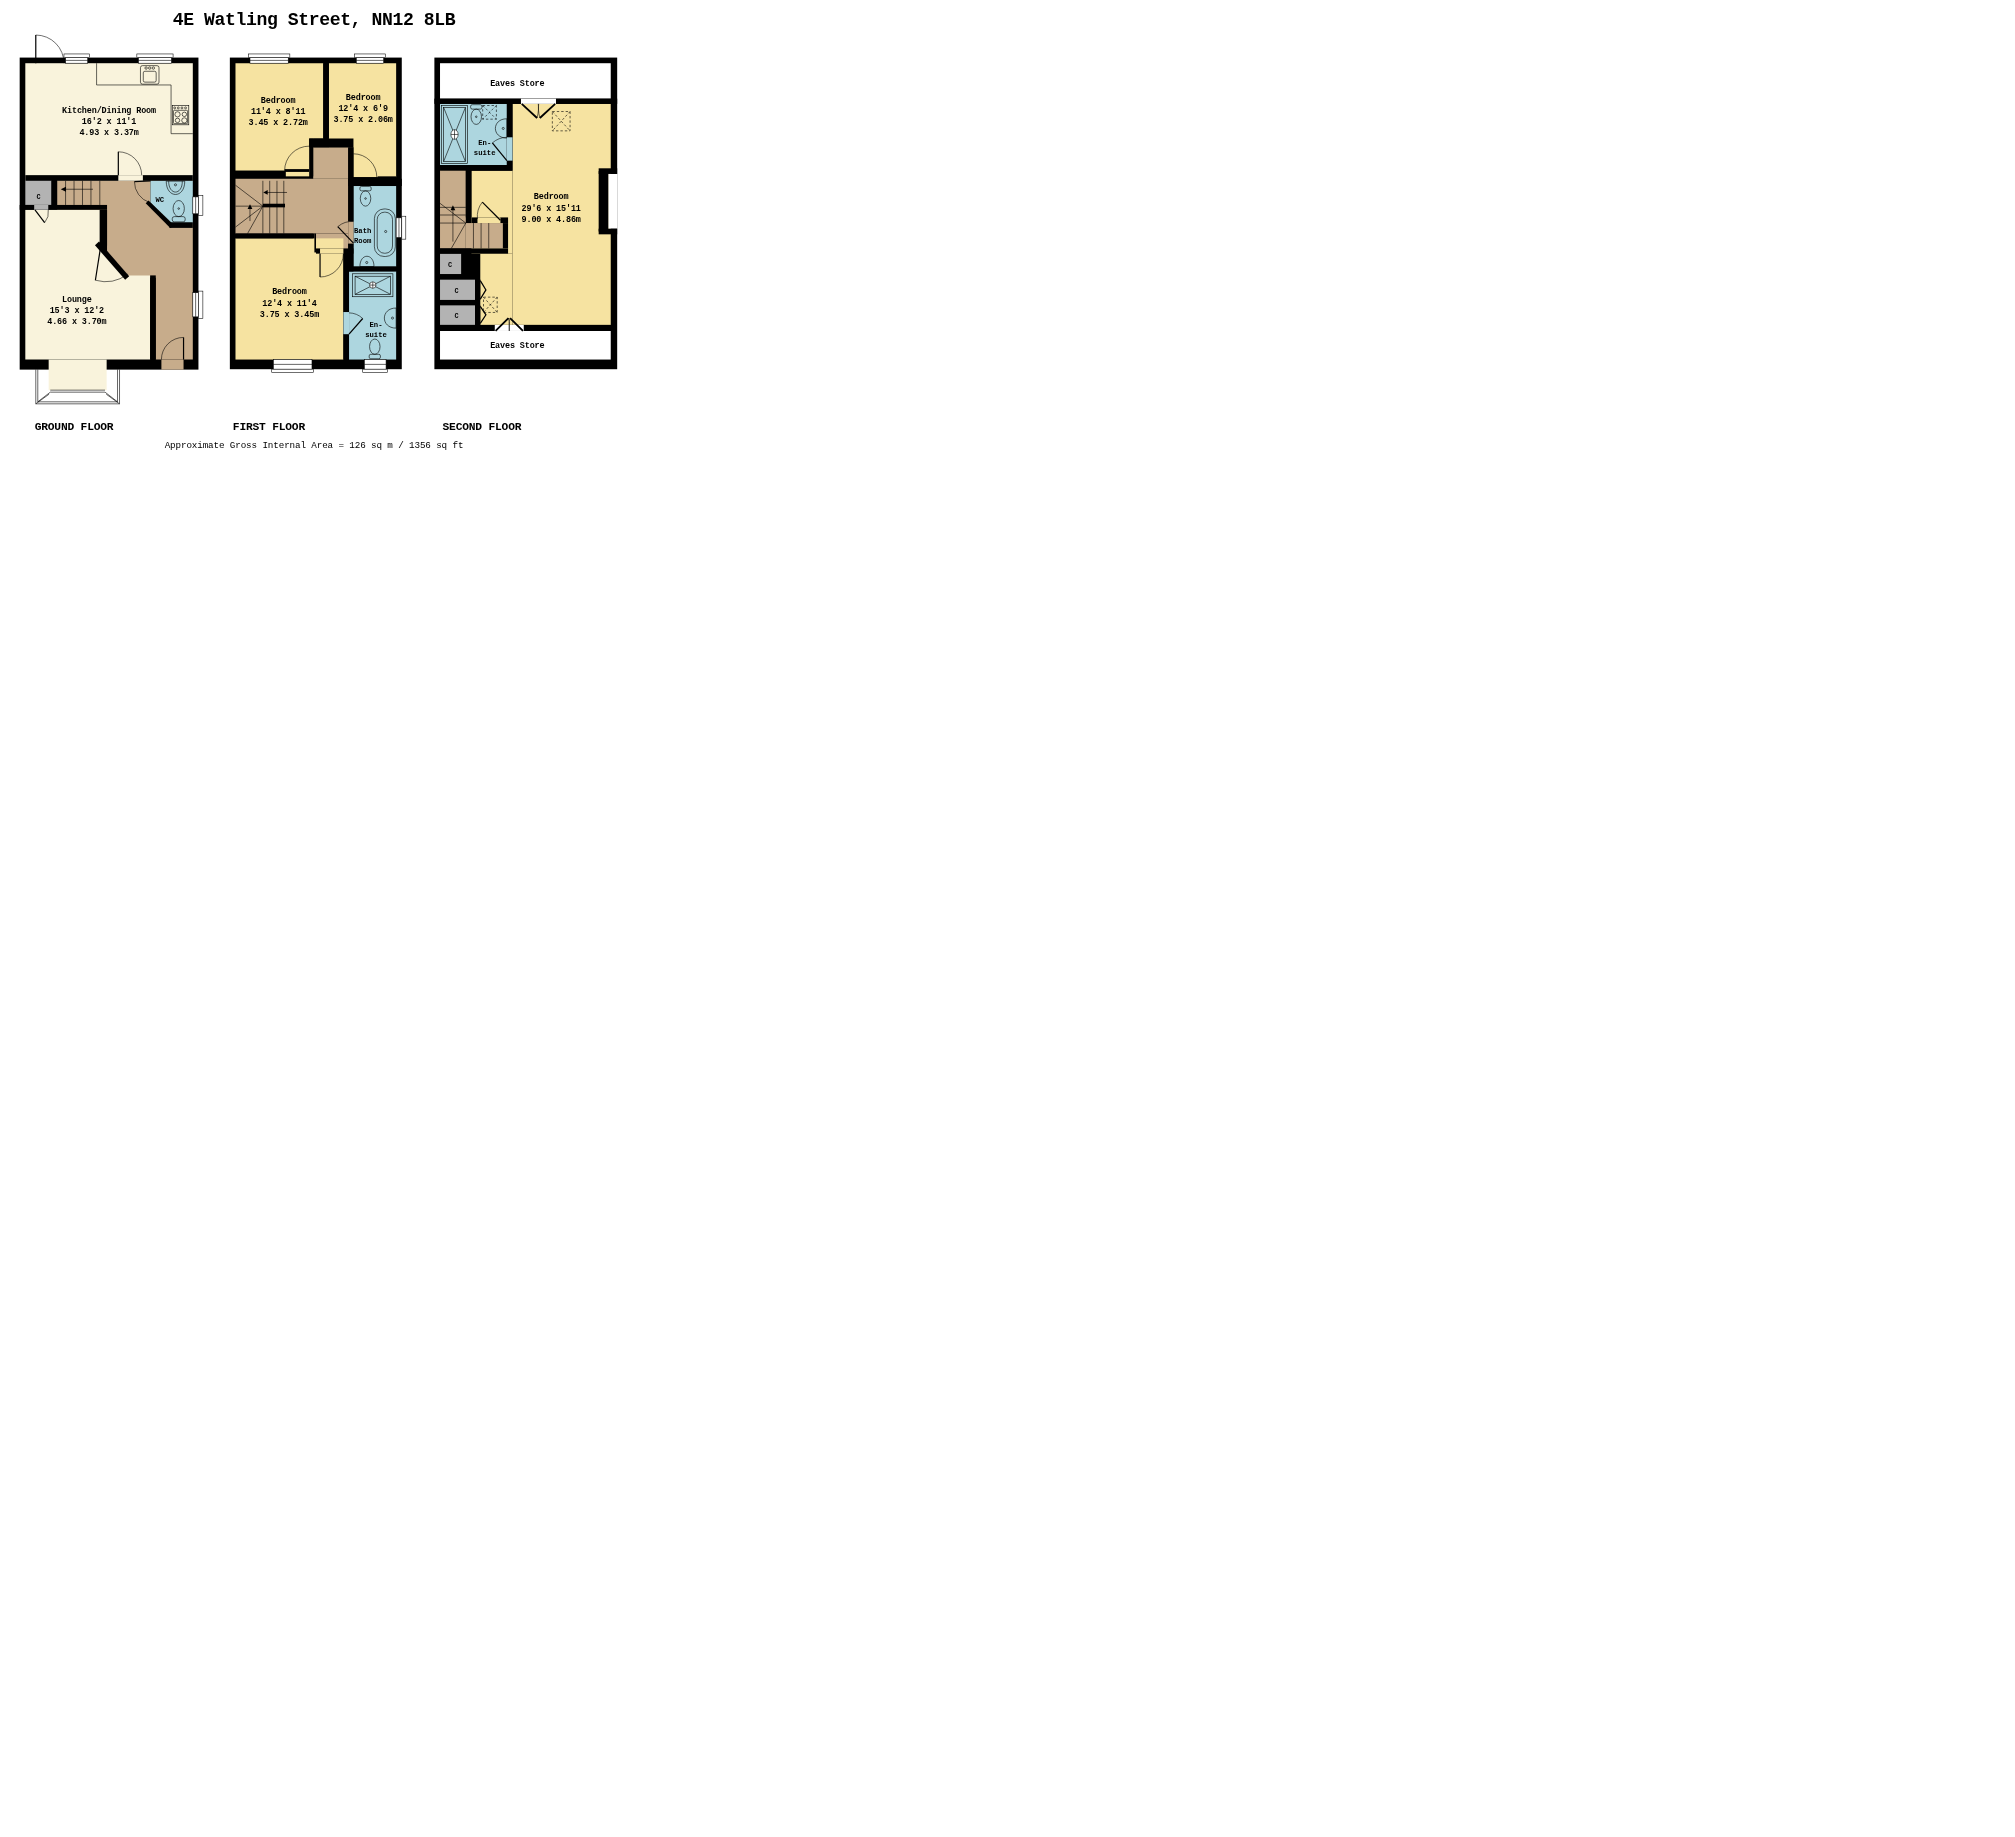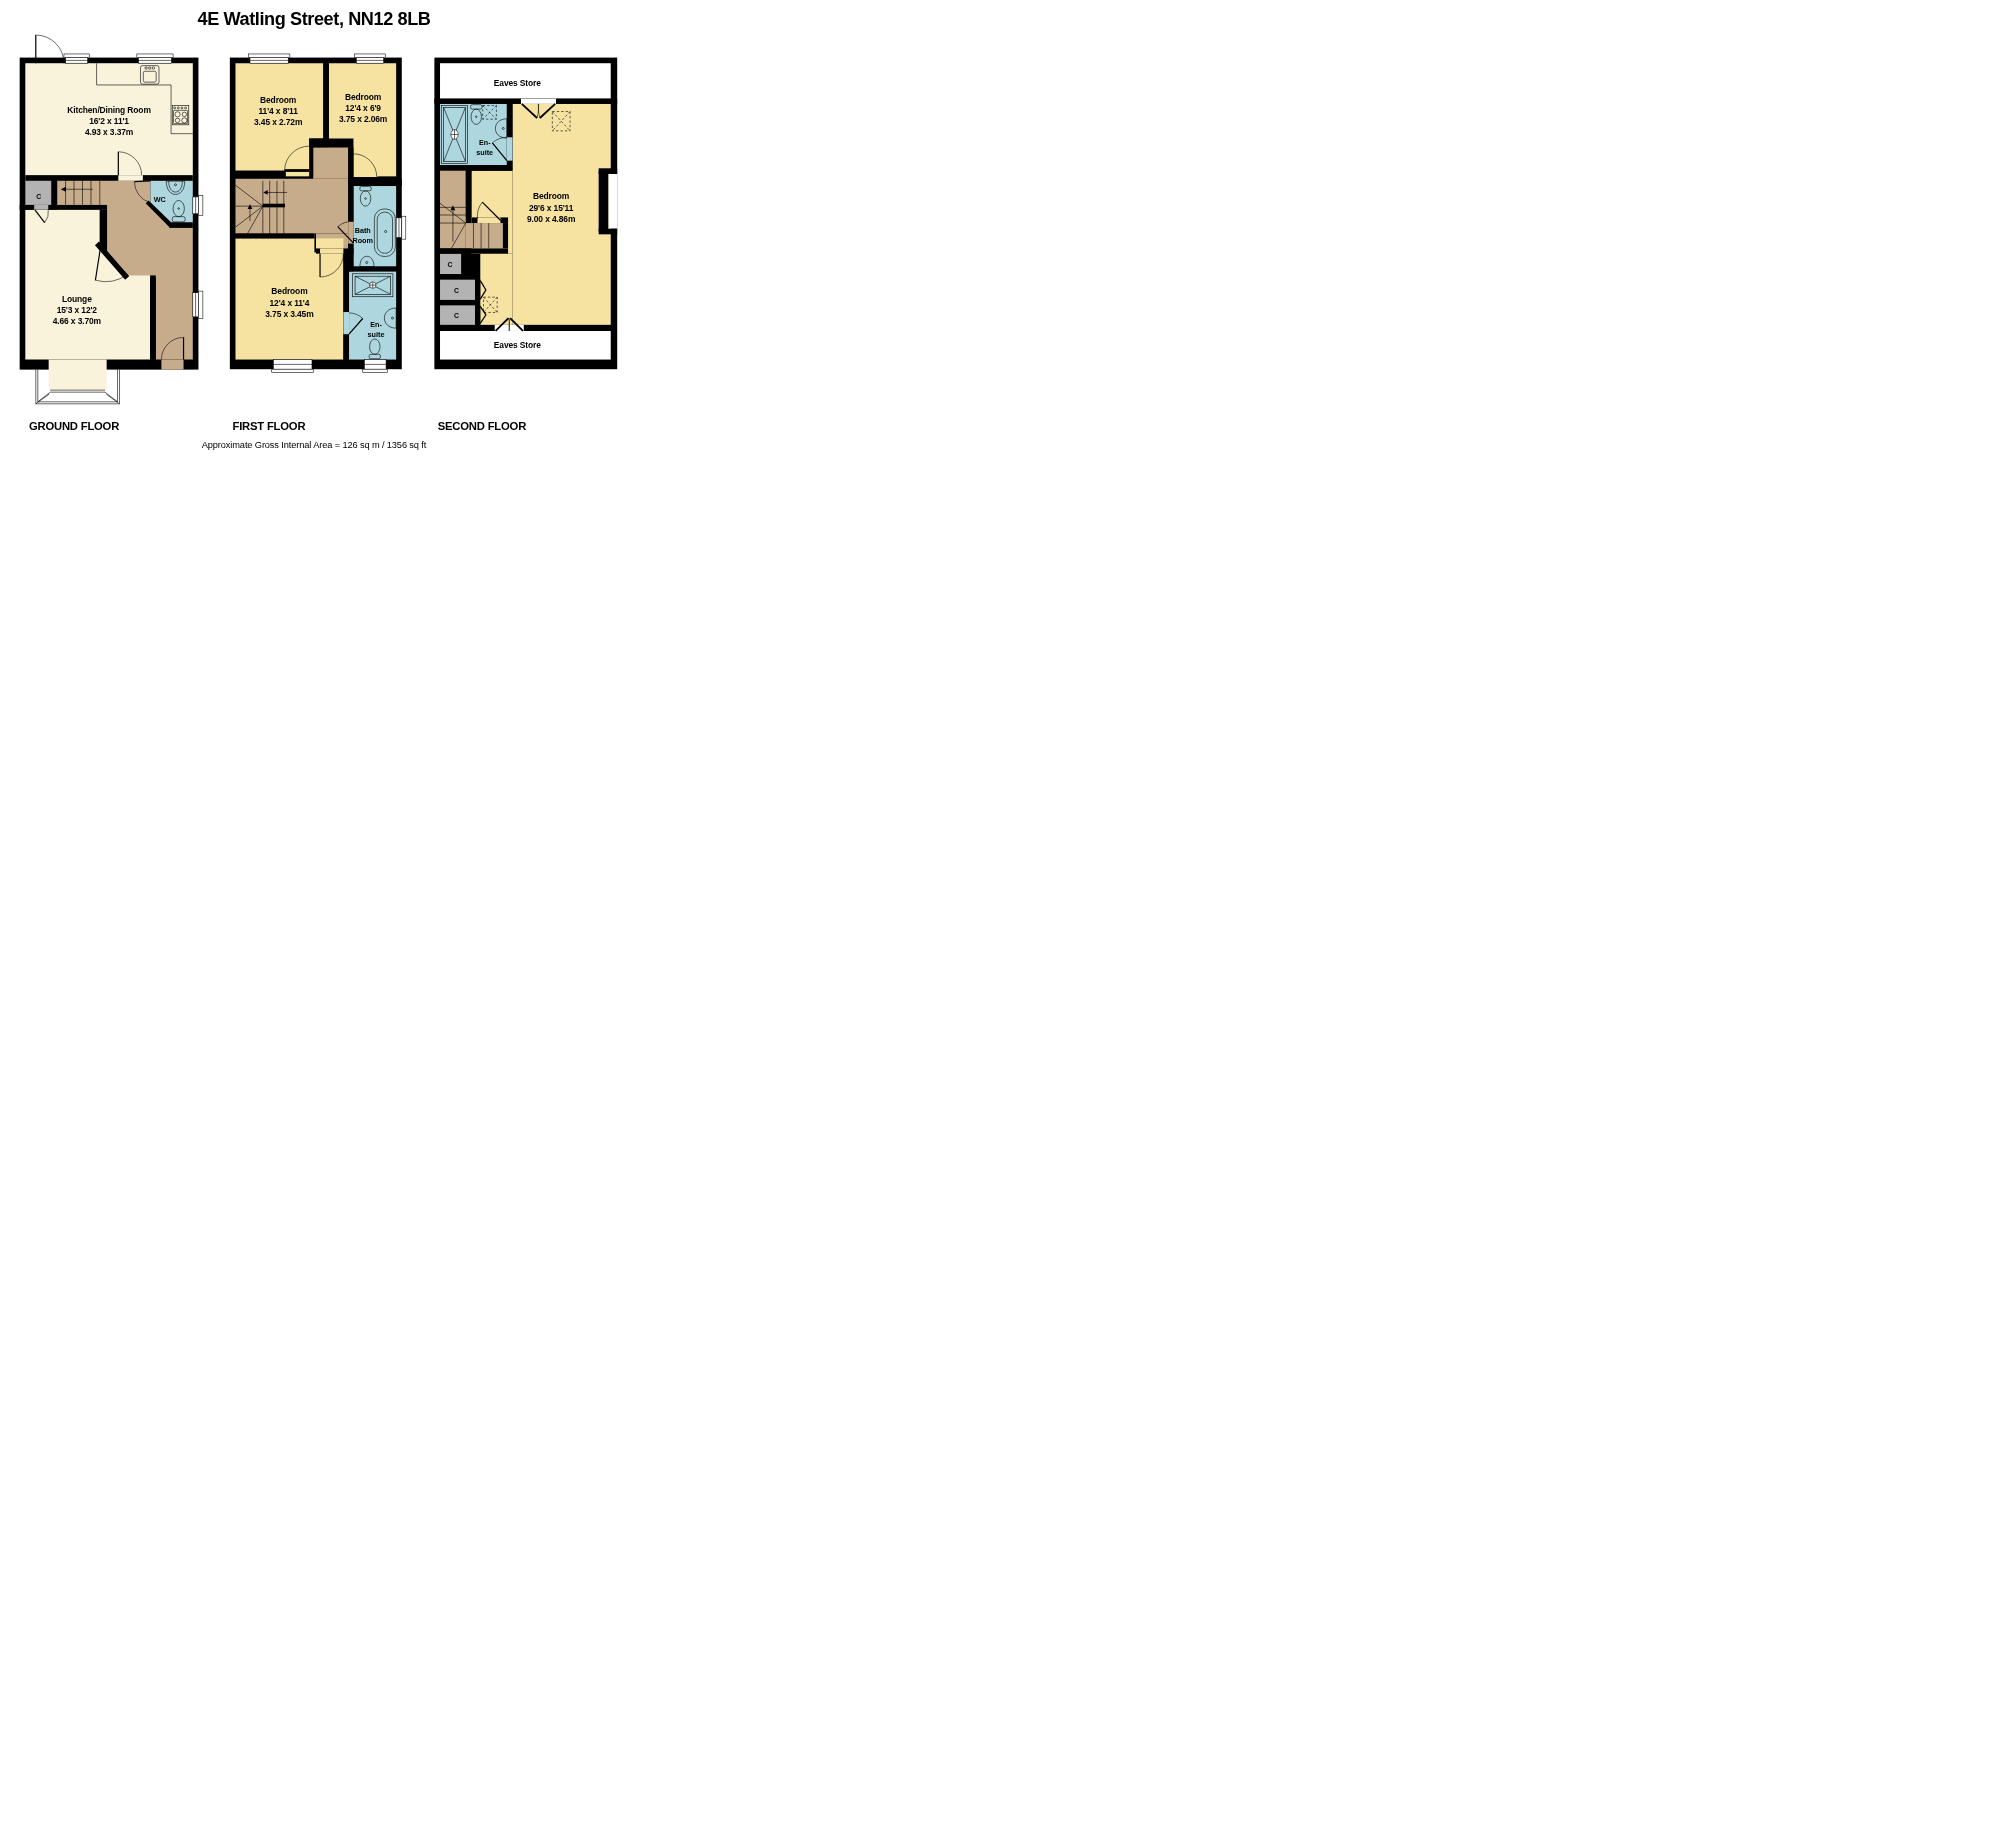--- a/index.html
+++ b/index.html
@@ -1,17 +1,17 @@
 <!DOCTYPE html>
 <html style="--bg: #FFFFFF; --wall: #000000; --cream: #F9F3DC; --yellow: #F6E3A1; --brown: #C7AC8B; --blue: #ADD6DF; --gray: #B3B3B3;font-size:6.4px"><head>
 <meta charset="utf-8">
 <style>
   html,body{margin:0;padding:0;background:#fff;}
   #stage{position:relative;width:628px;height:459px;background:var(--bg,#fff);overflow:hidden;
-         font-family:Liberation Sans, sans-serif;text-align:center;}
+         font-family:Liberation Mono, monospace;text-align:center;}
   svg{position:absolute;left:0;top:0;}
   .wall{fill:#000;stroke:none;}
   .f-cream{fill:var(--cream,#F9F3DC);}
   .f-yellow{fill:var(--yellow,#F6E3A1);}
   .f-brown{fill:var(--brown,#C7AC8B);}
   .f-blue{fill:var(--blue,#ADD6DF);}
   .f-gray{fill:var(--gray,#B3B3B3);}
   .f-white{fill:#fff;}
   .thin{fill:none;stroke:#000;stroke-width:1.5;}
   .arc{fill:none;stroke:#000;stroke-width:1.4;}

